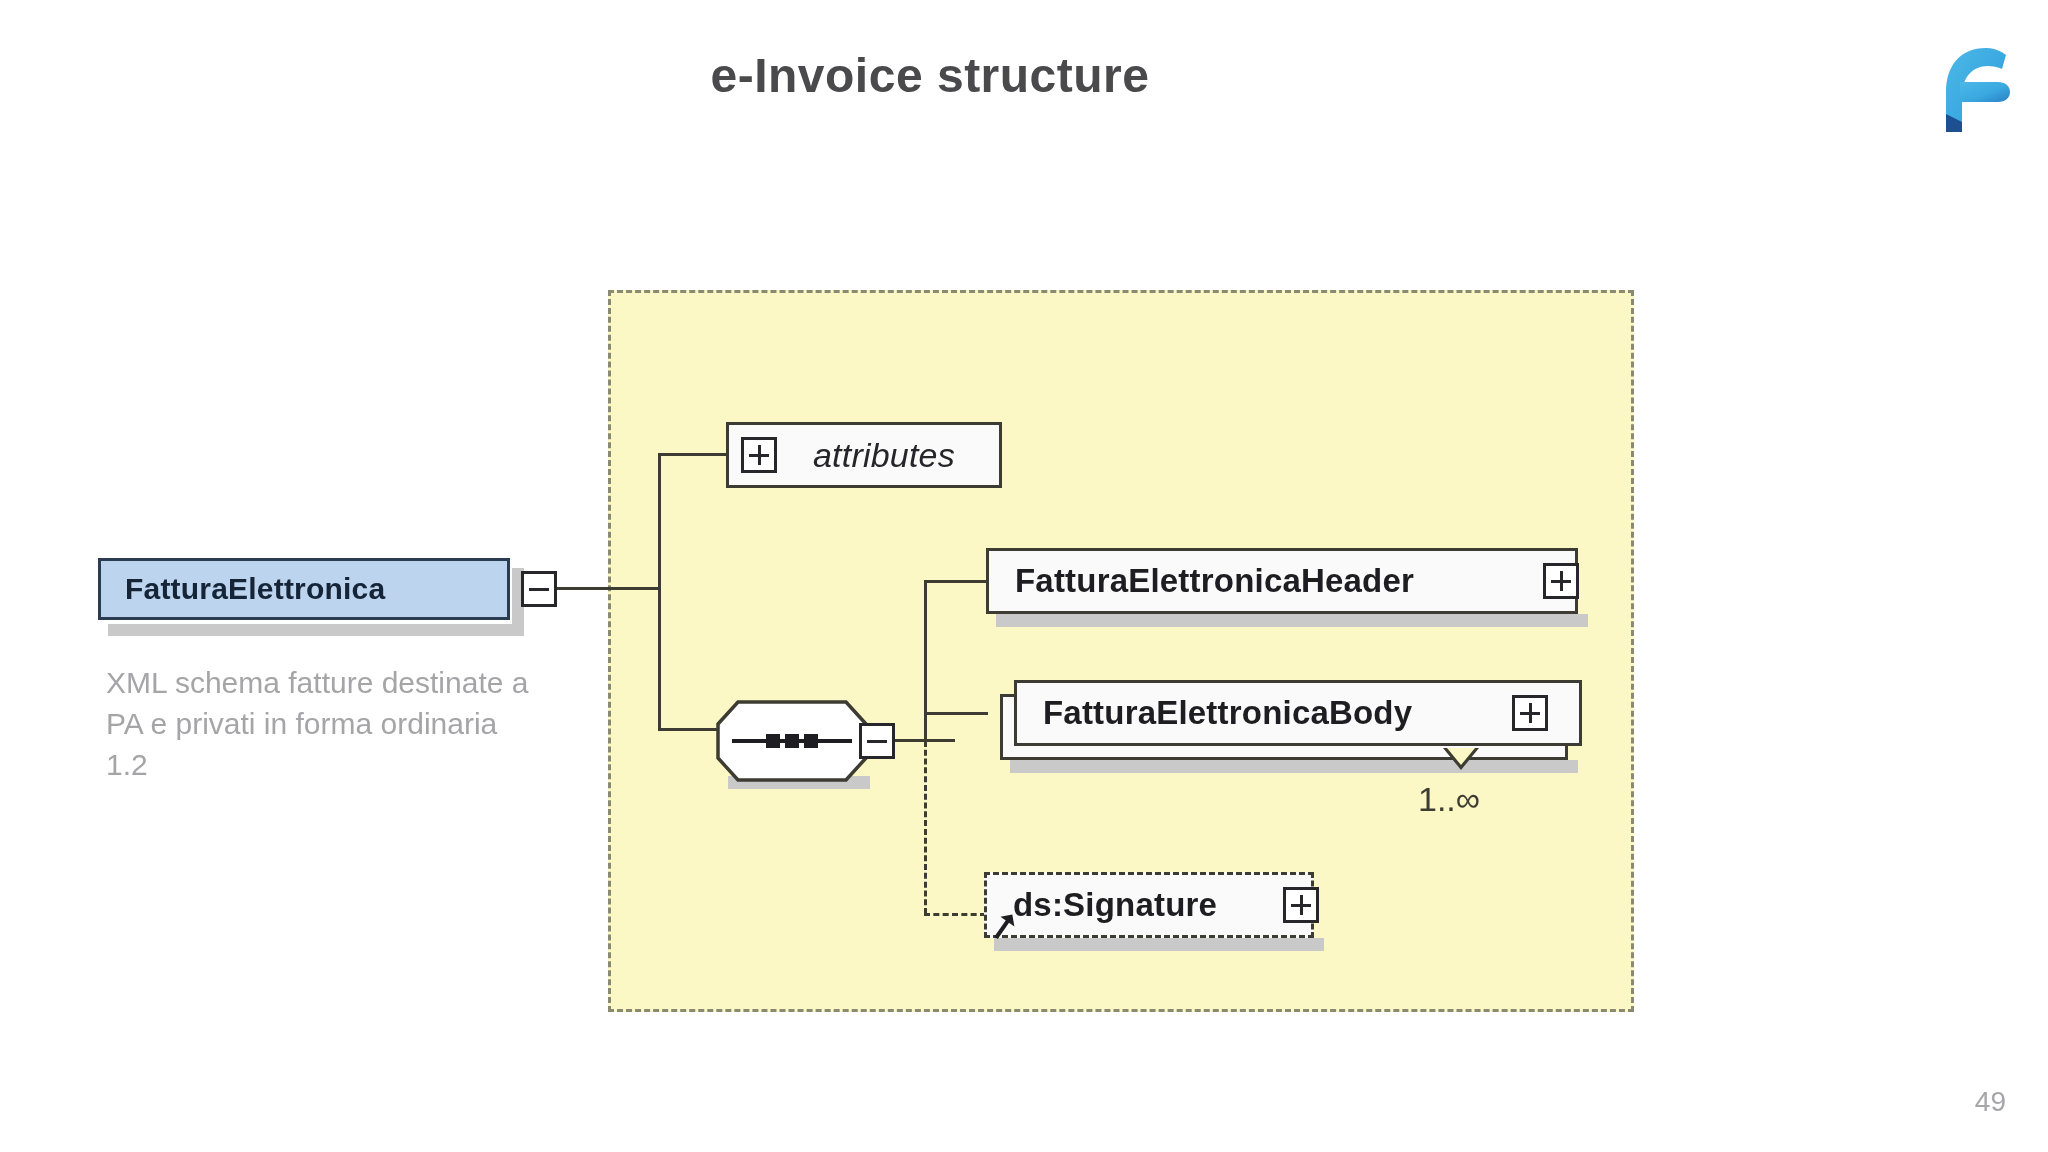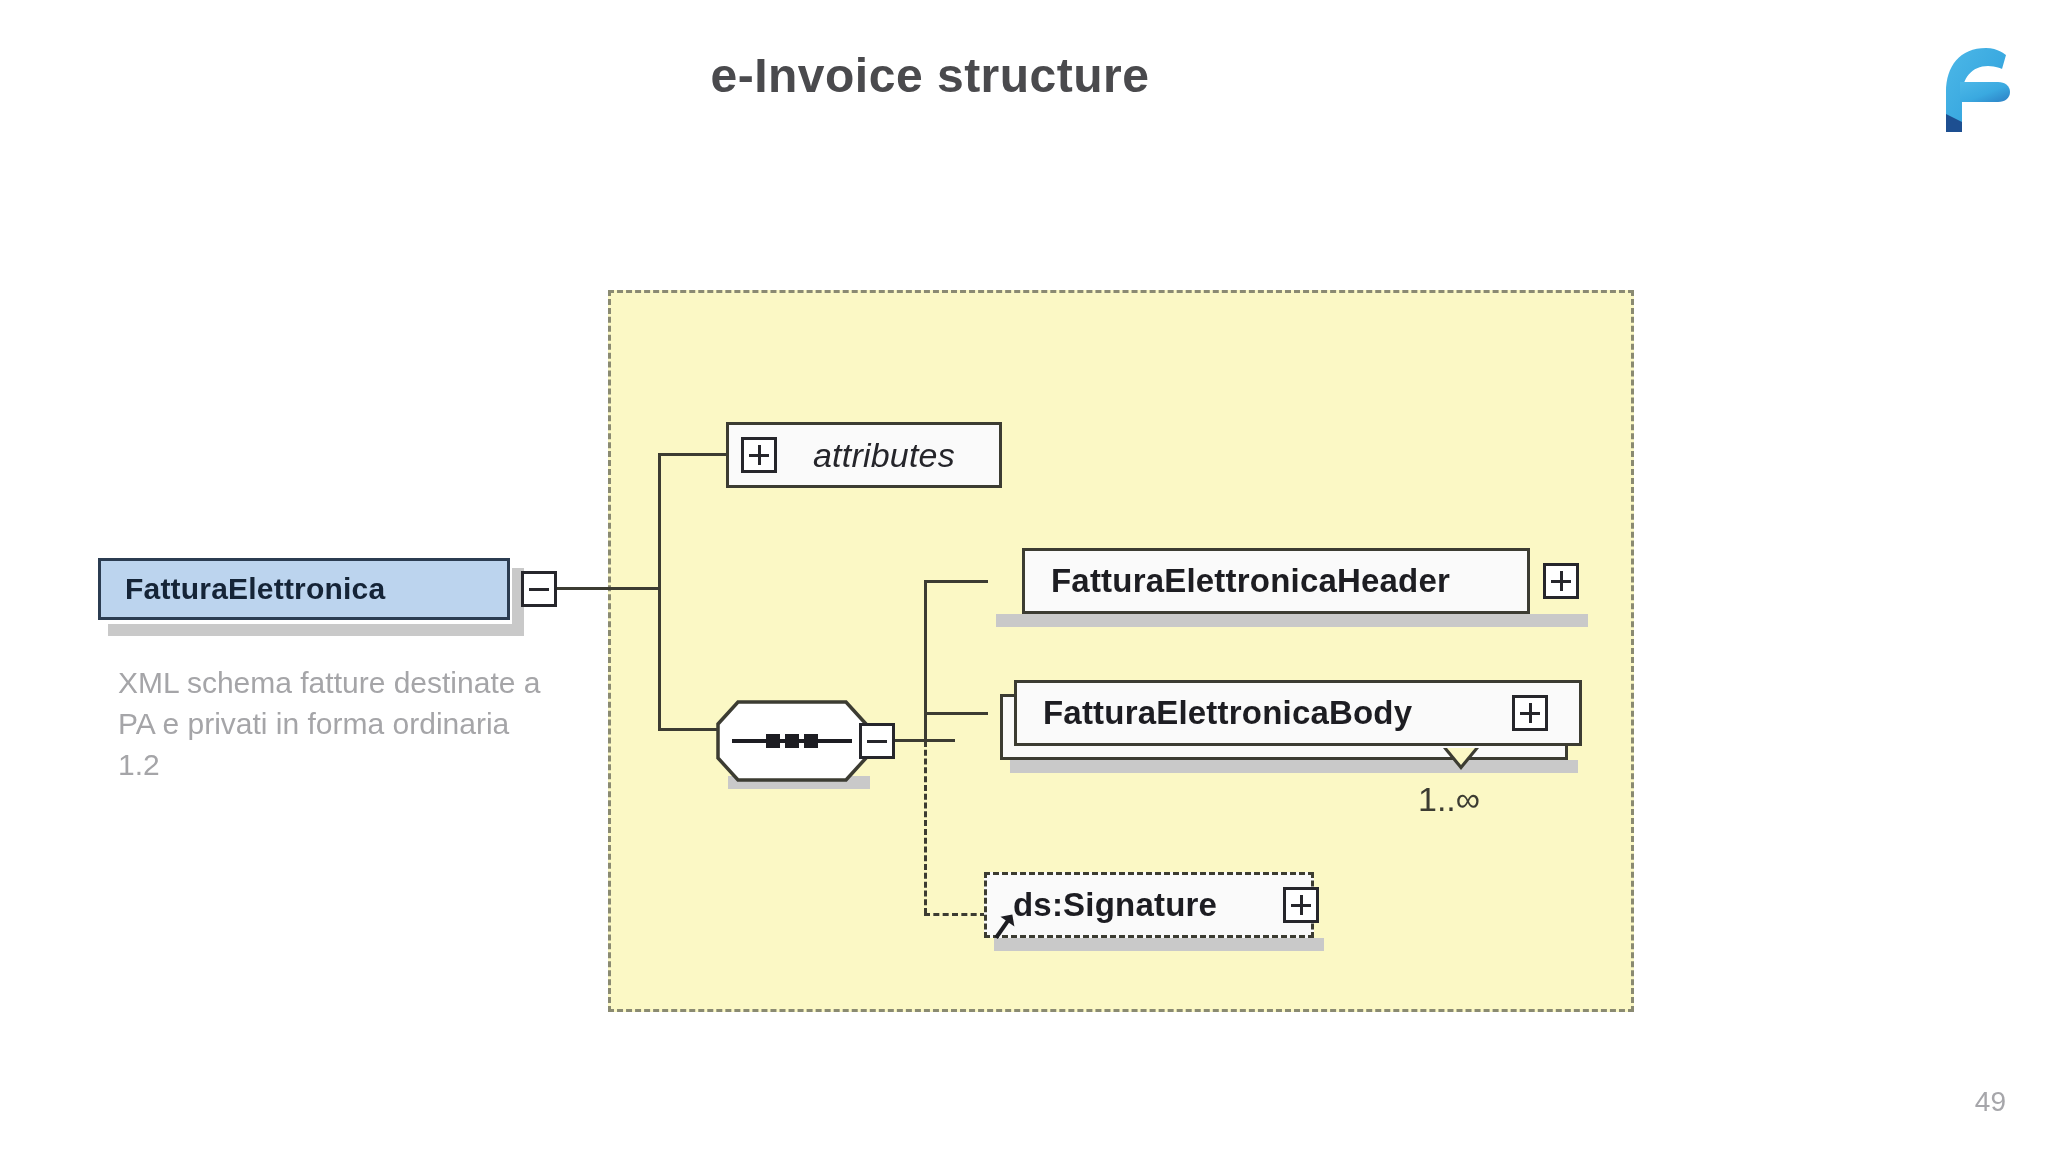--- a/index.html
+++ b/index.html
@@ -116,21 +116,20 @@
   #shadow-fe2 { left: 512px; top: 568px; width: 12px; height: 68px; }
 
   #fe-annotation {
     position: absolute;
     left: 106px;
     top: 662px;
     width: 440px;
     font-size: 30px;
     line-height: 41px;
     color: #a5a5a8;
-    margin-left: 12px;
   }
 
   
   #node-attributes {
     left: 726px;
     top: 422px;
     width: 276px;
     height: 66px;
     z-index: 3;
     padding-left: 22px;
@@ -140,24 +139,23 @@
     font-weight: normal;
     font-size: 34px;
     padding-left: 12px;
     color: #25252a;
   }
 
   
   #node-header {
     left: 986px;
     top: 548px;
-    width: 508px;
+    width: 592px;
     height: 66px;
     z-index: 3;
-    margin-left: 36px;
   }
   #shadow-header { left: 996px; top: 614px; width: 592px; height: 13px; }
 
   
   #node-body {
     left: 986px;
     top: 680px;
     width: 568px;
     height: 66px;
     z-index: 4;

